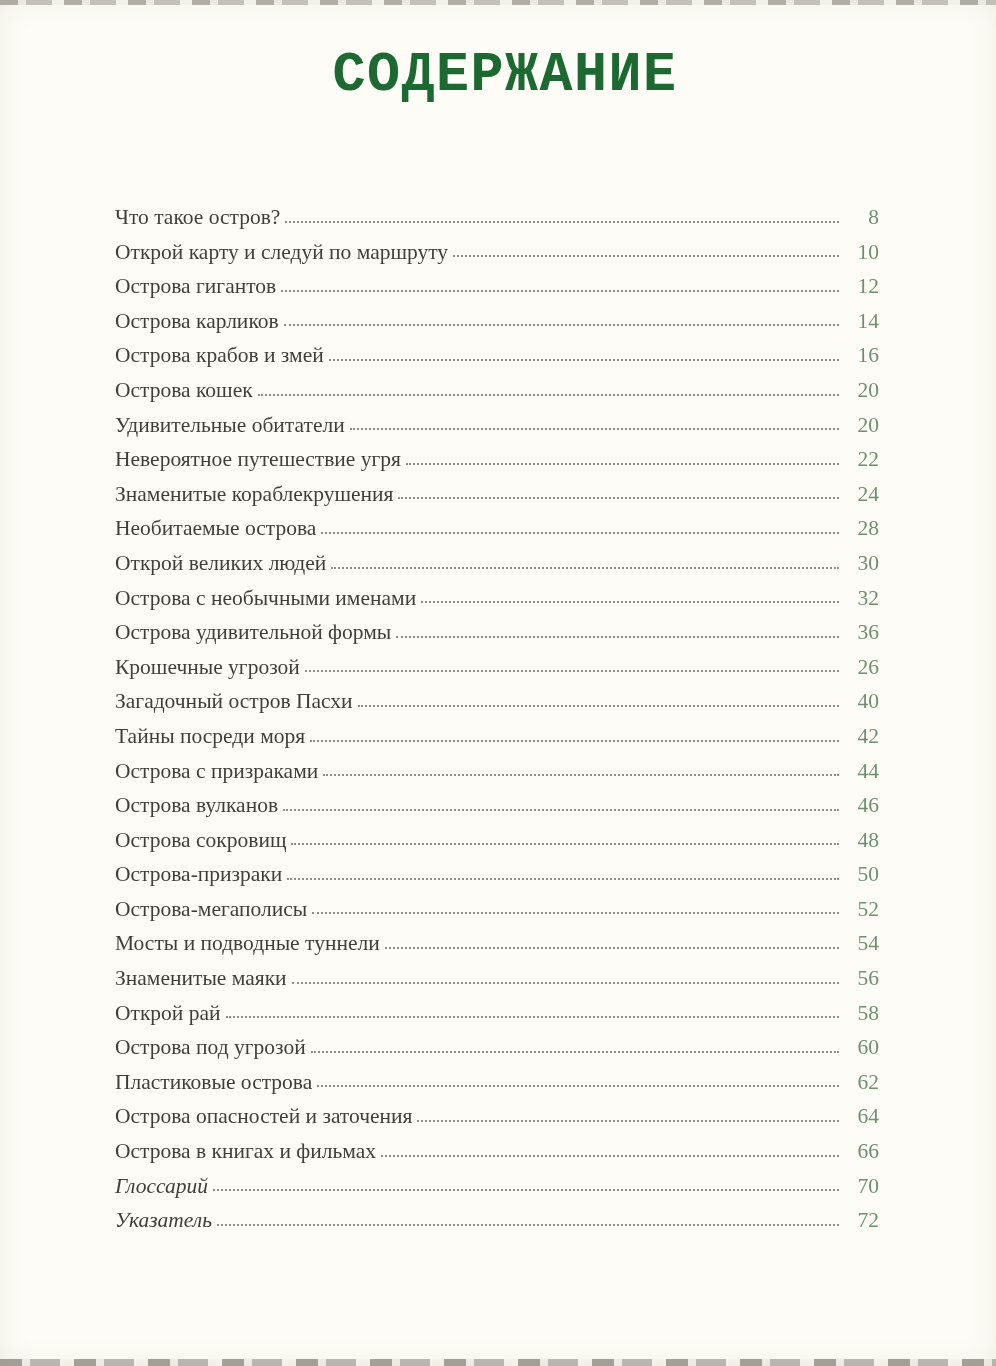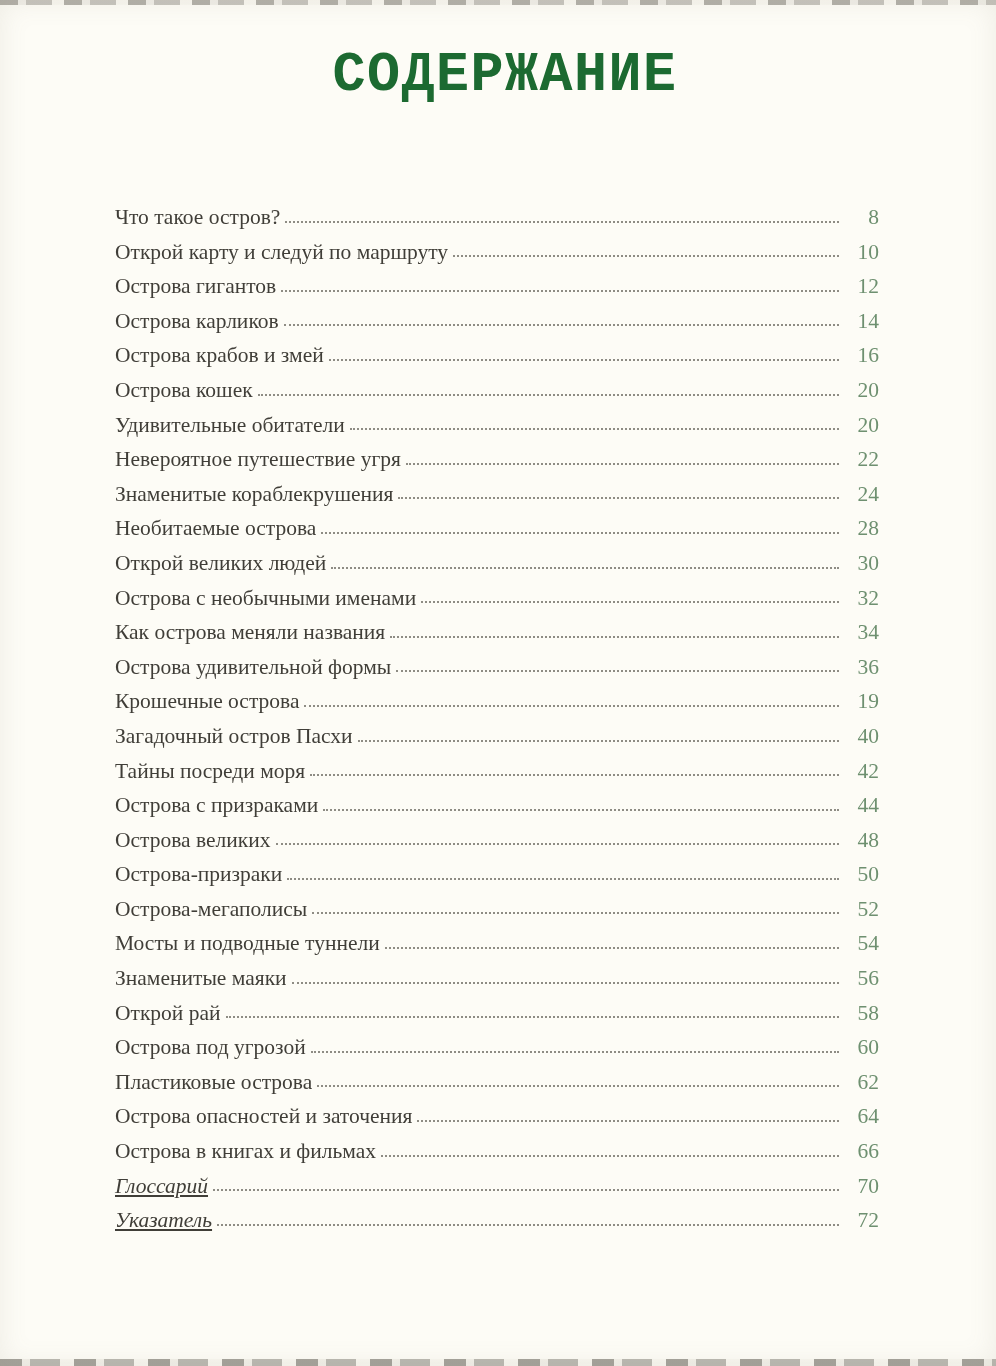--- a/index.html
+++ b/index.html
@@ -76,21 +76,20 @@
     line-height: 34.6px;
     font-size: 21.5px;
     color: #403e38;
     white-space: nowrap;
   }
   .toc-row .label {
     flex: 0 0 auto;
   }
   .toc-row.italic .label {
     font-style: italic;
-    text-decoration: underline;
   }
   .toc-row .leader {
     flex: 1 1 auto;
     border-bottom: 2.4px dotted #8e8c84;
     align-self: flex-end;
     margin: 0 6px 12px 5px;
     min-width: 20px;
   }
   .toc-row .num {
     flex: 0 0 auto;
@@ -163,51 +162,51 @@
       <span class="label">Открой великих людей</span>
       <span class="leader"></span>
       <span class="num">30</span>
     </div>
     <div class="toc-row">
       <span class="label">Острова с необычными именами</span>
       <span class="leader"></span>
       <span class="num">32</span>
     </div>
     <div class="toc-row">
-      <span class="label">Как острова меняли названия</span>
-      <span class="leader"></span>
-      <span class="num">34</span>
-    </div>
-    <div class="toc-row">
       <span class="label">Острова удивительной формы</span>
       <span class="leader"></span>
       <span class="num">36</span>
     </div>
     <div class="toc-row">
-      <span class="label">Крошечные острова</span>
-      <span class="leader"></span>
-      <span class="num">19</span>
+      <span class="label">Крошечные угрозой</span>
+      <span class="leader"></span>
+      <span class="num">26</span>
     </div>
     <div class="toc-row">
       <span class="label">Загадочный остров Пасхи</span>
       <span class="leader"></span>
       <span class="num">40</span>
     </div>
     <div class="toc-row">
       <span class="label">Тайны посреди моря</span>
       <span class="leader"></span>
       <span class="num">42</span>
     </div>
     <div class="toc-row">
       <span class="label">Острова с призраками</span>
       <span class="leader"></span>
       <span class="num">44</span>
     </div>
     <div class="toc-row">
-      <span class="label">Острова великих</span>
+      <span class="label">Острова вулканов</span>
+      <span class="leader"></span>
+      <span class="num">46</span>
+    </div>
+    <div class="toc-row">
+      <span class="label">Острова сокровищ</span>
       <span class="leader"></span>
       <span class="num">48</span>
     </div>
     <div class="toc-row">
       <span class="label">Острова-призраки</span>
       <span class="leader"></span>
       <span class="num">50</span>
     </div>
     <div class="toc-row">
       <span class="label">Острова-мегаполисы</span>

